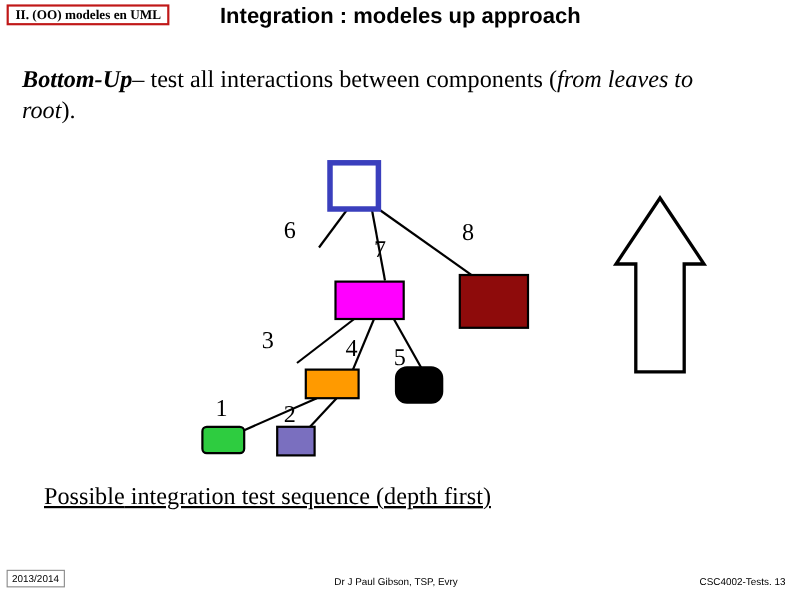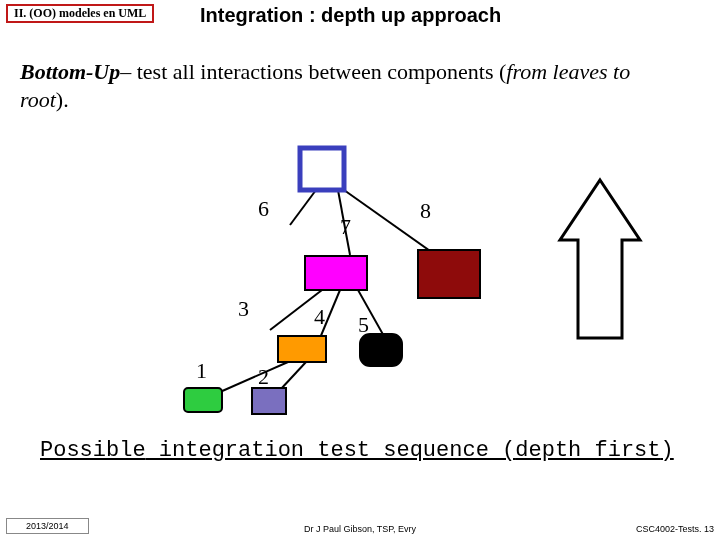--- a/index.html
+++ b/index.html
@@ -53,31 +53,30 @@
     font-size: 22px;
     color: #000;
     font-family: "Times New Roman", serif;
   }
   .caption {
     position: absolute;
     left: 40px;
     top: 438px;
     font-size: 22px;
     text-decoration: underline;
-    font-family: Liberation Mono, monospace;
   }
   .caption .df { text-decoration: underline; }
   .footer-left {
     position: absolute;
     left: 6px;
     bottom: 6px;
     font-family: Arial, sans-serif;
     font-size: 9px;
     border: 1px solid #888;
-    padding: 2px 19px;
+    padding: 2px 4px;
   }
   .footer-mid {
     position: absolute;
     left: 50%;
     transform: translateX(-50%);
     bottom: 6px;
     font-family: Arial, sans-serif;
     font-size: 9px;
     text-align: center;
   }
@@ -87,21 +86,21 @@
     bottom: 6px;
     font-family: Arial, sans-serif;
     font-size: 9px;
     margin-left: 22px;
   }
 </style>
 </head>
 <body>
 
 <div class="header-box">II. (OO) modeles en UML</div>
-<div class="title">Integration : depth up approach</div>
+<div class="title">Integration : modeles up approach</div>
 
 <div class="desc">
   <em><b>Bottom-Up</b></em><span>–  test all interactions between components (</span><em>from leaves to root</em><span>).</span>
 </div>
 
 <div class="diagram">
 <svg width="720" height="540">
 
   <g stroke="#000" stroke-width="2">
 

